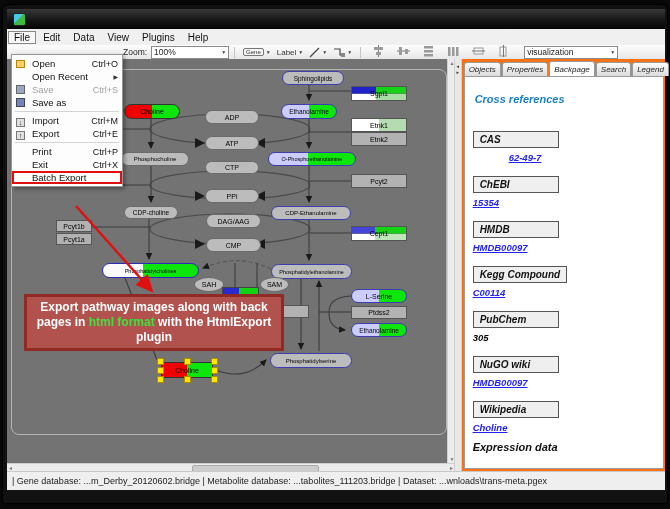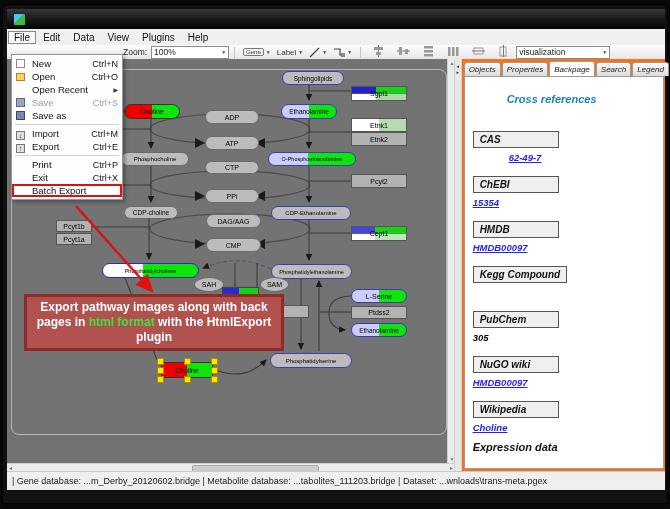--- a/index.html
+++ b/index.html
@@ -21,21 +21,21 @@
   
   .toolbar{position:absolute;left:0;top:36px;width:658px;height:14px;
     background:linear-gradient(#fdfdfd,#e7e7e7);border-bottom:1px solid #cfcfcf;
     display:flex;align-items:center;font-size:9px;color:#222;}
   .tb-sep{width:1px;height:11px;background:#c4c4c4;margin:0 5px;}
   .zoom-label{margin-left:116px;font-size:8.5px;}
   .combo{background:#fff;border:1px solid #8a8a8a;height:11px;display:flex;align-items:center;
     font-size:8.5px;padding:0 2px;position:relative;}
   .combo .caret{margin-left:auto;font-size:5px;color:#444;padding-left:4px;}
   .zoom-combo{width:72px;margin-left:4px;}
-  .vis-combo{width:88px;justify-content:space-between;}
+  .vis-combo{width:88px;margin-left:8px;justify-content:space-between;}
   .tb-btn{display:flex;align-items:center;margin:0 3px;color:#333;font-size:8px;}
   .tb-btn .caret{font-size:5px;color:#444;margin-left:2px;}
   .gene-chip{border:1px solid #777;border-radius:2px;padding:0 2px;font-size:6px;background:#f4f4f4;}
   .tb-ico{display:inline-block;margin:0 6px;}
   
   .main{position:absolute;left:0;top:50px;width:658px;height:412px;display:flex;}
   .leftcol{width:448px;height:412px;position:relative;}
   .canvas{position:absolute;left:0;top:0;width:440px;height:404px;background:#737373;overflow:hidden;}
   .board{position:absolute;left:4px;top:10px;width:434px;height:364px;border:1px solid #b4b4b4;border-radius:8px;}
   .vscroll{position:absolute;left:440px;top:0;width:8px;height:404px;background:#ececec;border-left:1px solid #cfcfcf;
@@ -368,43 +368,38 @@
 
     <div class="panel">
       <div class="tabs" id="tabs">
             <span class="tab">Objects</span>
             <span class="tab">Properties</span>
             <span class="tab active">Backpage</span>
             <span class="tab">Search</span>
             <span class="tab">Legend</span>
           </div>
       <div class="panel-content" id="panelcontent">
-        <div class="bp-heading" style="color: rgb(26, 127, 193); margin-left: 32px;">Cross references</div>
+        <div class="bp-heading" style="color: rgb(26, 127, 193);">Cross references</div>
         <div class="bp-footer" id="bpfooter" style="top: 364px;">Expression data</div>
       <div class="bp-section" style="top: 52px;"><span class="bp-box">CAS</span><span class="bp-val link" style="color: rgb(34, 34, 238); margin-left: 36px;">62-49-7</span></div>
             <div class="bp-section" style="top: 97px;"><span class="bp-box">ChEBI</span><span class="bp-val link" style="color: rgb(34, 34, 238);">15354</span></div>
             <div class="bp-section" style="top: 142px;"><span class="bp-box">HMDB</span><span class="bp-val link" style="color: rgb(34, 34, 238);">HMDB00097</span></div>
-            <div class="bp-section" style="top: 187px;"><span class="bp-box">Kegg Compound</span></div>
+            <div class="bp-section" style="top: 187px;"><span class="bp-box">Kegg Compound</span><span class="bp-val link" style="color: rgb(34, 34, 238);">C00114</span></div>
             <div class="bp-section" style="top: 232px;"><span class="bp-box">PubChem</span><span class="bp-val">305</span></div>
             <div class="bp-section" style="top: 277px;"><span class="bp-box">NuGO wiki</span><span class="bp-val link" style="color: rgb(34, 34, 238);">HMDB00097</span></div>
             <div class="bp-section" style="top: 322px;"><span class="bp-box">Wikipedia</span><span class="bp-val link" style="color: rgb(34, 34, 238);">Choline</span></div>
           </div>
     </div>
   </div>
 
   <div class="statusbar">
     <span class="status-text">| Gene database: ...m_Derby_20120602.bridge | Metabolite database: ...tabolites_111203.bridge | Dataset: ...wnloads\trans-meta.pgex</span>
   </div>
 
   <div class="filemenu" id="filemenu">
-        <div class="fm-item">
-          <span class="fm-ico"><span class="ic ic-new"></span></span>
-          <span class="fm-label">New</span>
-          <span class="fm-short">Ctrl+N</span>
-        </div>
         <div class="fm-item">
           <span class="fm-ico"><span class="ic ic-folder"></span></span>
           <span class="fm-label">Open</span>
           <span class="fm-short">Ctrl+O</span>
         </div>
         <div class="fm-item">
           <span class="fm-ico"></span>
           <span class="fm-label">Open Recent</span>
           <span class="fm-sub">▶</span>
         </div>

